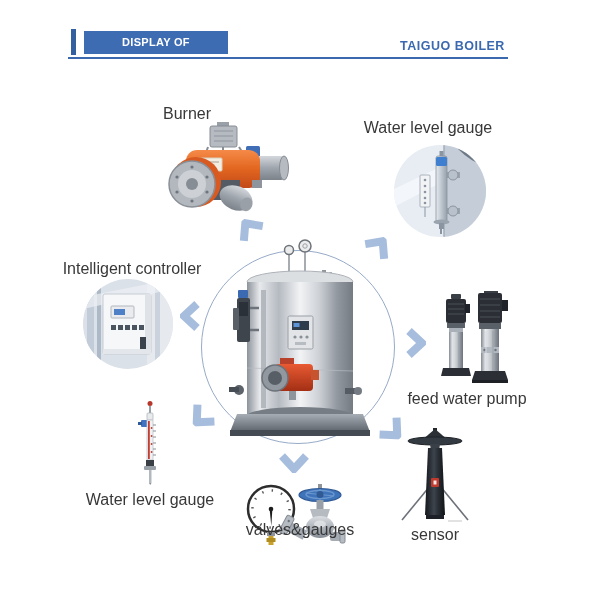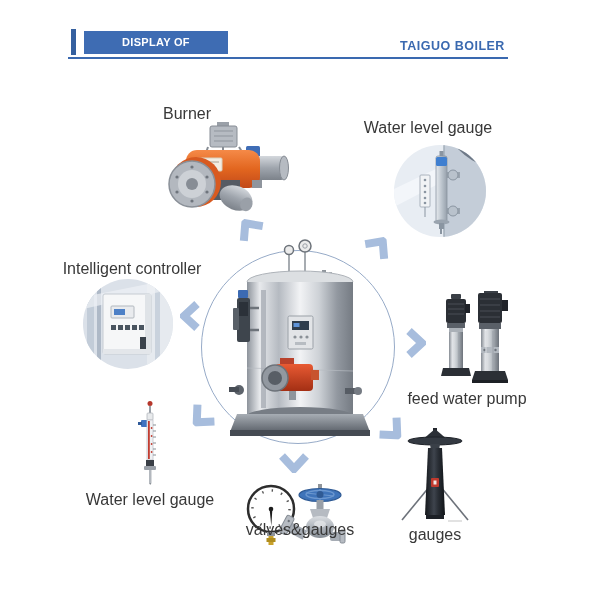--- a/index.html
+++ b/index.html
@@ -361,15 +361,15 @@
     <ellipse cx="45" cy="13" rx="27" ry="4" fill="#343a42" stroke="#1d2127" stroke-width="1"></ellipse>
     <polygon points="40,16 50,16 49,23 41,23" fill="#3a4048"></polygon>
     <line x1="40" y1="58" x2="12" y2="92" stroke="#6d727a" stroke-width="1.6"></line>
     <line x1="50" y1="58" x2="78" y2="92" stroke="#6d727a" stroke-width="1.6"></line>
     <polygon points="38,20 52,20 55,87 35,87" fill="url(#ch-p)"></polygon>
     <rect x="41" y="50" width="8" height="9" rx="1" fill="#c03a2e"></rect>
     <rect x="43.5" y="52.5" width="3" height="4" fill="#f2e9e7"></rect>
     <rect x="36" y="87" width="18" height="4" fill="#1d2127"></rect>
     <line x1="58" y1="93" x2="72" y2="93" stroke="#d9d9d9" stroke-width="1.5"></line>
   </svg>
-  <div class="abs lbl" style="left:375px;top:527px;width:120px;">gauges</div>
+  <div class="abs lbl" style="left:375px;top:527px;width:120px;">sensor</div>
 
 </div>
 
 </body></html>

